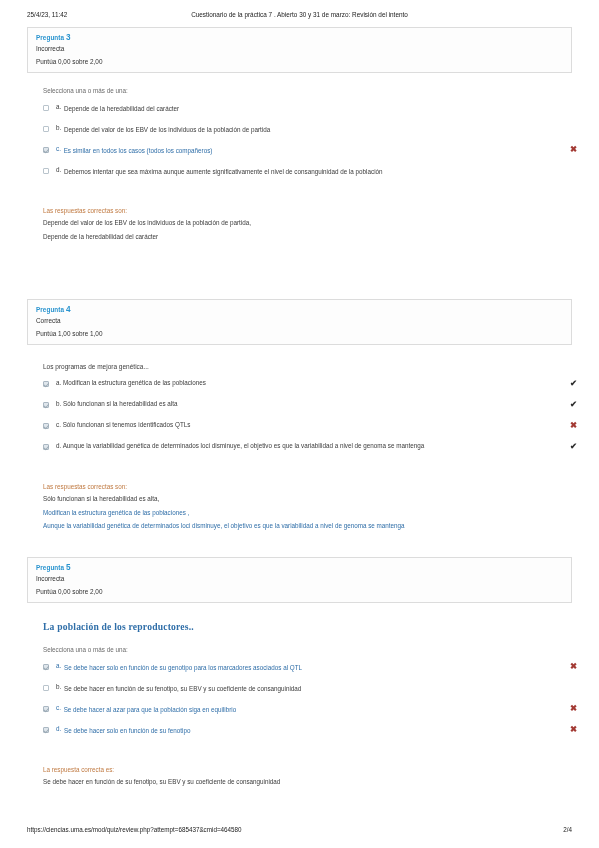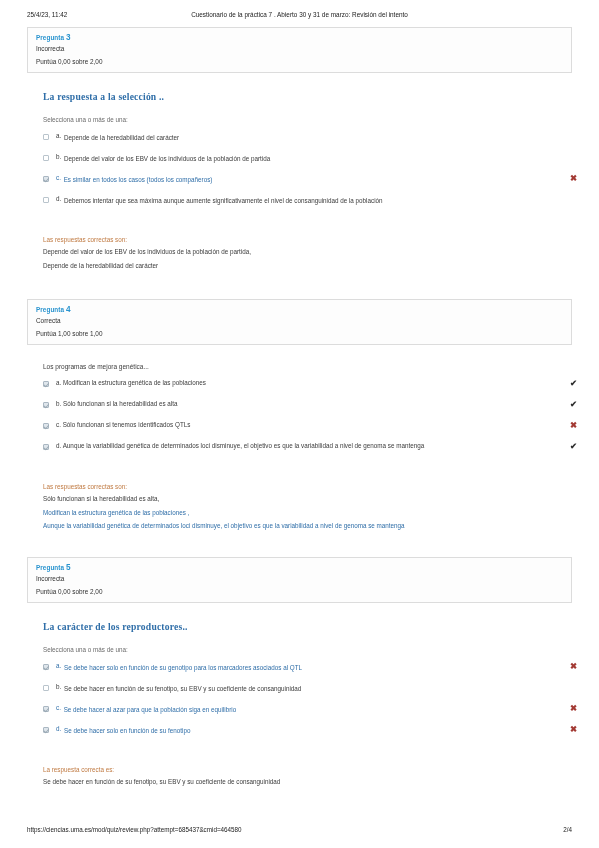--- a/index.html
+++ b/index.html
@@ -216,21 +216,20 @@
     <span class="ph-title">Cuestionario de la práctica 7 . Abierto 30 y 31 de marzo: Revisión del intento</span>
   </div>
 
   <div id="questions-root">
       <div class="question" style="top: 27px;">
         <div class="info-box">
           <div class="qno info-line">Pregunta <span class="qno-num">3</span></div>
           <div class="qstate info-line">Incorrecta</div>
           <div class="qgrade info-line">Puntúa 0,00 sobre 2,00</div>
         </div>
-        <div class="qtext">La respuesta a la selección ..</div>
         <div class="qprompt">Selecciona una o más de una:</div>
         <div class="options">
           <div class="option-row">
             <span class="cbox"></span>
             <span class="olabel"><span class="oletter-sup">a.</span> <span>Depende de la heredabilidad del carácter</span></span>
           </div>
           <div class="option-row">
             <span class="cbox"></span>
             <span class="olabel"><span class="oletter-sup">b.</span> <span>Depende del valor de los EBV de los individuos de la población de partida</span></span>
           </div>
@@ -285,21 +284,21 @@
           <div class="fb-line blue">Modifican la estructura genética de las poblaciones ,</div>
           <div class="fb-line blue">Aunque la variabilidad genética de determinados loci disminuye, el objetivo es que la variabilidad a nivel de genoma se mantenga</div>
         </div>
       </div>
       <div class="question" style="top: 557px;">
         <div class="info-box">
           <div class="qno info-line">Pregunta <span class="qno-num">5</span></div>
           <div class="qstate info-line">Incorrecta</div>
           <div class="qgrade info-line">Puntúa 0,00 sobre 2,00</div>
         </div>
-        <div class="qtext">La carácter de los reproductores..</div>
+        <div class="qtext">La población de los reproductores..</div>
         <div class="qprompt">Selecciona una o más de una:</div>
         <div class="options">
           <div class="option-row">
             <span class="cbox checked"></span>
             <span class="olabel sel"><span class="oletter-sup">a.</span> <span>Se debe hacer solo en función de su genotipo para los marcadores asociados al QTL</span></span>
             <span class="mark wrong">✖</span>
           </div>
           <div class="option-row">
             <span class="cbox"></span>
             <span class="olabel"><span class="oletter-sup">b.</span> <span>Se debe hacer en función de su fenotipo, su EBV y su coeficiente de consanguinidad</span></span>

